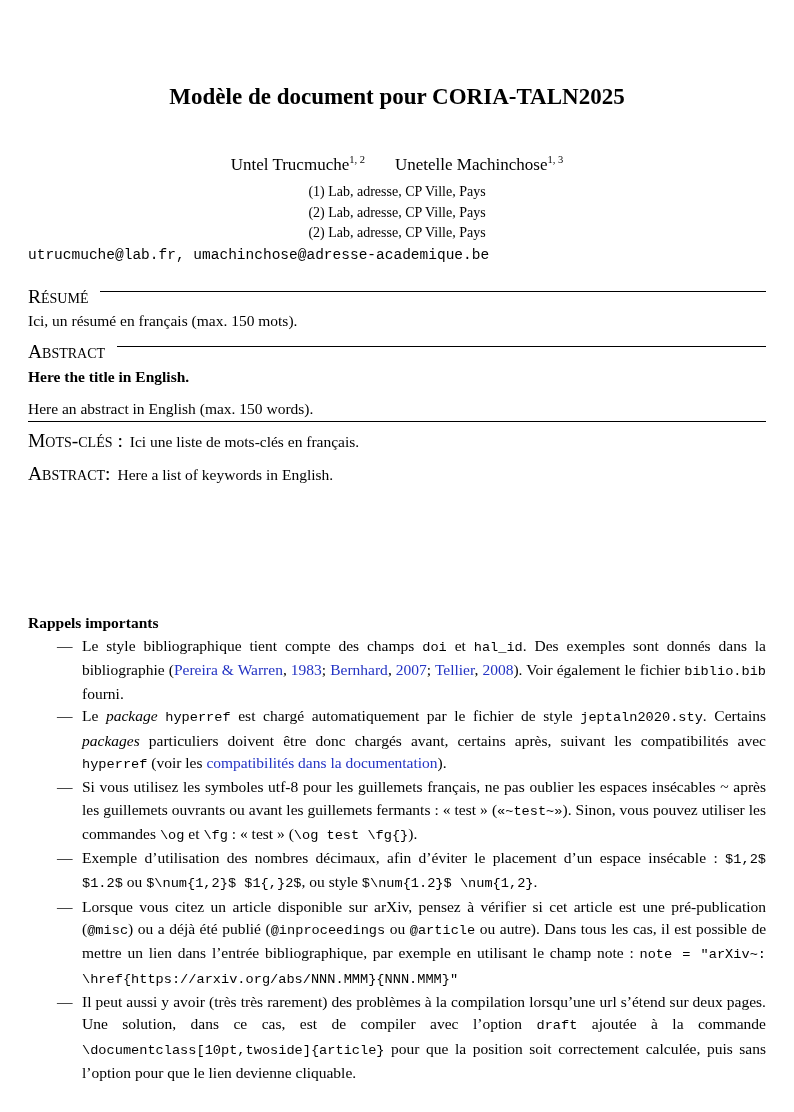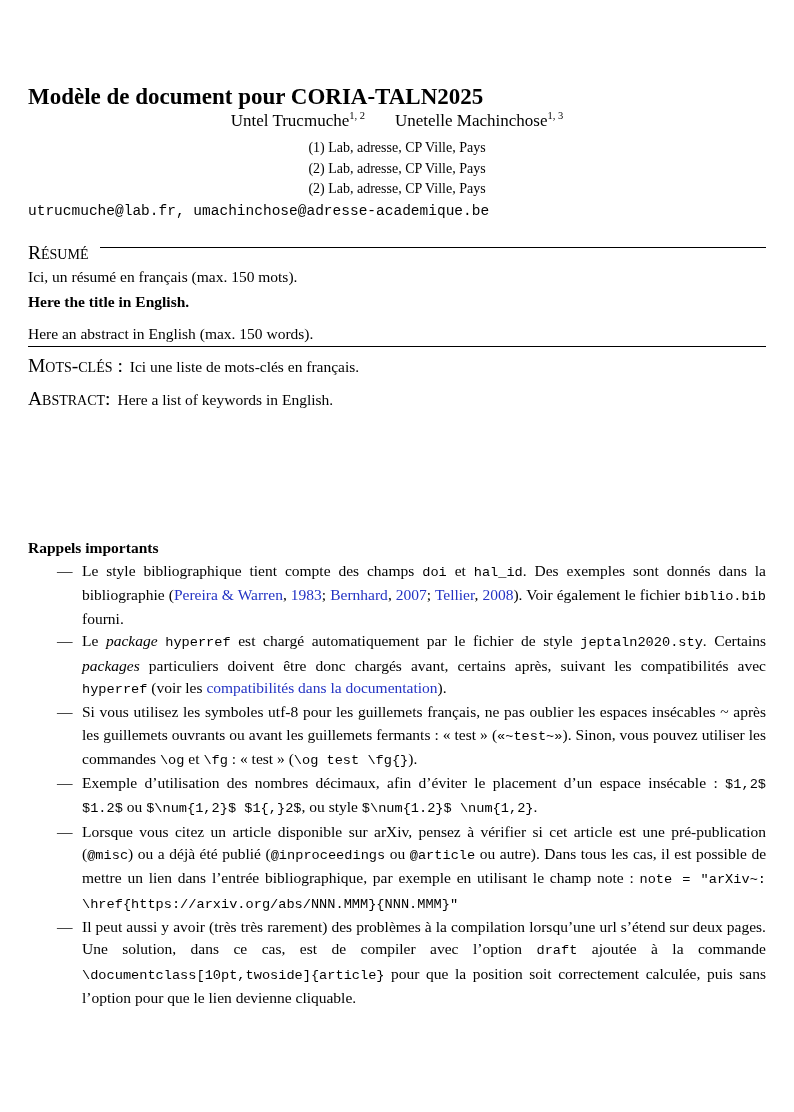--- a/index.html
+++ b/index.html
@@ -2,23 +2,23 @@
 <html lang="fr" style="--link-color: #2333c4;"><head>
 <meta charset="utf-8">
 <style>
   html,body{margin:0;padding:0;}
   body{
     width:794px;height:1112px;background:#ffffff;color:#000;
     font-family:"Liberation Serif","DejaVu Serif",serif;
   }
   .page{width:794px;height:1112px;padding:84px 28px 0 28px;box-sizing:border-box;overflow:hidden;}
 
-  .title{font-size:23px;font-weight:bold;text-align:left;margin:0;line-height:26px;}
+  .title{font-size:23px;font-weight:bold;text-align:center;margin:0;line-height:26px;}
 
-  .authors{text-align:center;font-size:17px;line-height:22px;}
+  .authors{margin-top:44px;text-align:center;font-size:17px;line-height:22px;}
   .author + .author{margin-left:30px;}
   sup{font-size:62%;line-height:0;}
 
   .affils{margin-top:6px;text-align:center;font-size:14px;line-height:20.5px;}
   .emails{
     margin-top:2px;text-align:left;
     font-family:"Liberation Mono","DejaVu Sans Mono",monospace;
     font-size:14.5px;line-height:19px;
   }
 
@@ -65,20 +65,24 @@
   </div>
 
   <div class="emails">utrucmuche@lab.fr, umachinchose@adresse-academique.be</div>
 
   <div class="sect sect-resume">
     <span class="sect-label">Résumé</span>
     <span class="sect-rule"></span>
   </div>
   <p class="body-text">Ici, un résumé en français (max. 150 mots).</p>
 
+  <div class="sect sect-abstract">
+    <span class="sect-label">Abstract</span>
+    <span class="sect-rule"></span>
+  </div>
   <p class="body-text bold">Here the title in English.</p>
   <p class="body-text abstract-text">Here an abstract in English (max. 150 words).</p>
   <div class="full-rule"></div>
 
   <p class="kw-line">
     <span class="kw-label">Mots-clés :</span><span>Ici une liste de mots-clés en français.</span>
   </p>
 
   <p class="kw-line second">
     <span class="kw-label">Abstract:</span><span>Here a list of keywords in English.</span>

